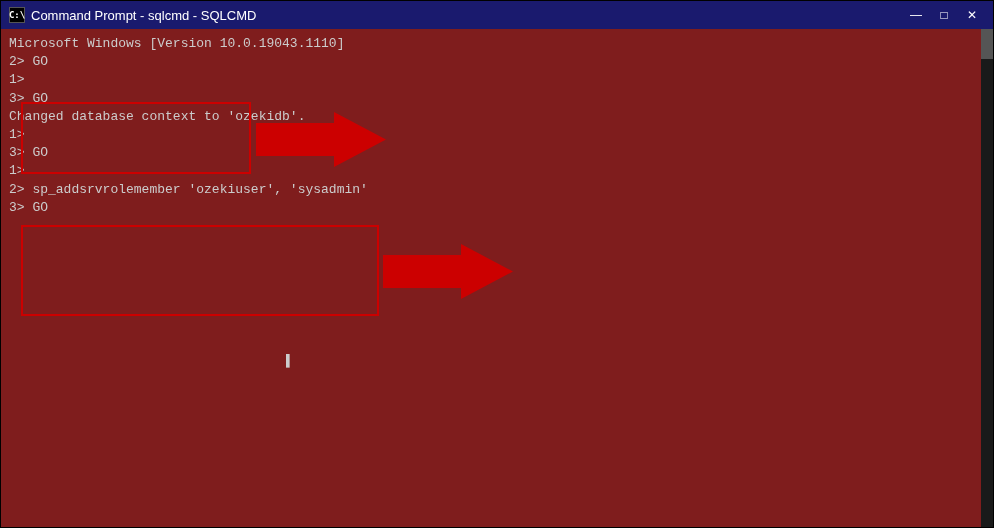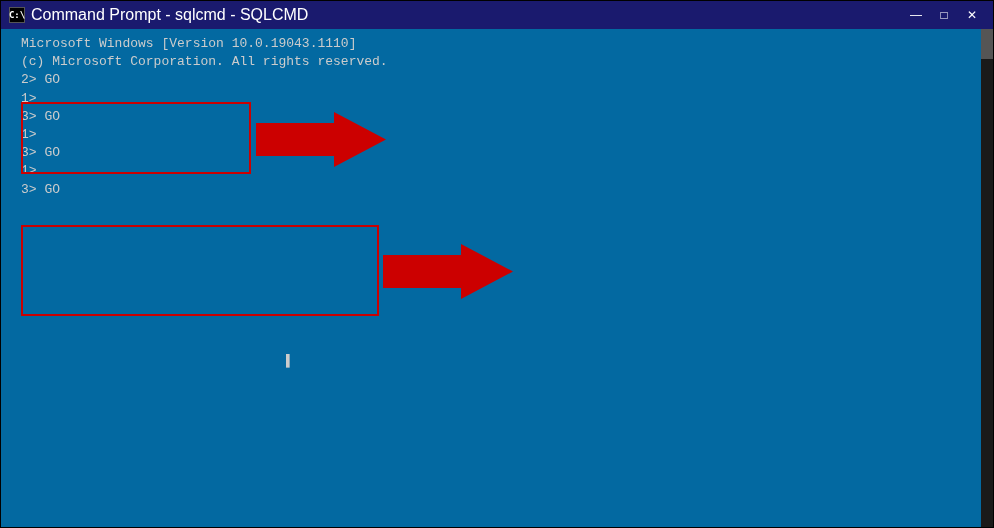--- a/index.html
+++ b/index.html
@@ -44,21 +44,21 @@
       align-items: center;
       justify-content: center;
       font-size: 10px;
       color: #fff;
       font-weight: bold;
       border: 1px solid #555;
     }
 
     .title-text {
       color: #ffffff;
-      font-size: 16px;
+      font-size: 13px;
       font-family: 'Segoe UI', Arial, sans-serif;
       font-weight: normal;
     }
 
     .title-bar-controls {
       display: flex;
       gap: 2px;
     }
 
     .title-btn {
@@ -69,23 +69,23 @@
       color: #fff;
       font-size: 12px;
       cursor: pointer;
       display: flex;
       align-items: center;
       justify-content: center;
       font-family: Arial, sans-serif;
     }
 
     .terminal {
-      background: #0369a1;
+      background: #7f1d1d;
       flex: 1;
-      padding: 6px 20px;
+      padding: 6px 8px;
       color: #cccccc;
       font-size: 13px;
       line-height: 1.4;
       position: relative;
       overflow: hidden;
     }
 
     .terminal-content {
       position: relative;
     }
@@ -145,28 +145,29 @@
       <button class="title-btn">—</button>
       <button class="title-btn">□</button>
       <button class="title-btn close">✕</button>
     </div>
   </div>
 
   <div class="terminal">
     <div class="terminal-content">
 
       <div class="line">Microsoft Windows [Version 10.0.19043.1110]</div>
-      <div class="line">(c) Microsoft Corporation. All rights reserved.</div>
       <div class="line"></div>
       <div class="line">2&gt; GO</div>
       <div class="line">1&gt;</div>
       <div class="line">3&gt; GO</div>
+      <div class="line">Changed database context to 'ozekidb'.</div>
       <div class="line">1&gt;</div>
       <div class="line">3&gt; GO</div>
       <div class="line">1&gt;</div>
+      <div class="line">2&gt; sp_addsrvrolemember 'ozekiuser', 'sysadmin'</div>
       <div class="line">3&gt; GO</div>
     </div>
 
     <div class="highlight-box" style="top: 73px; left: 20px; width: 230px; height: 72px;"></div>
 
     <div class="arrow" style="top: 83px; left: 255px; width: 130px; height: 55px;">
       <div class="arrow-shape" style="width: 130px; height: 55px;"></div>
     </div>
 
     <div class="highlight-box" style="top: 196px; left: 20px; width: 358px; height: 91px;"></div>

